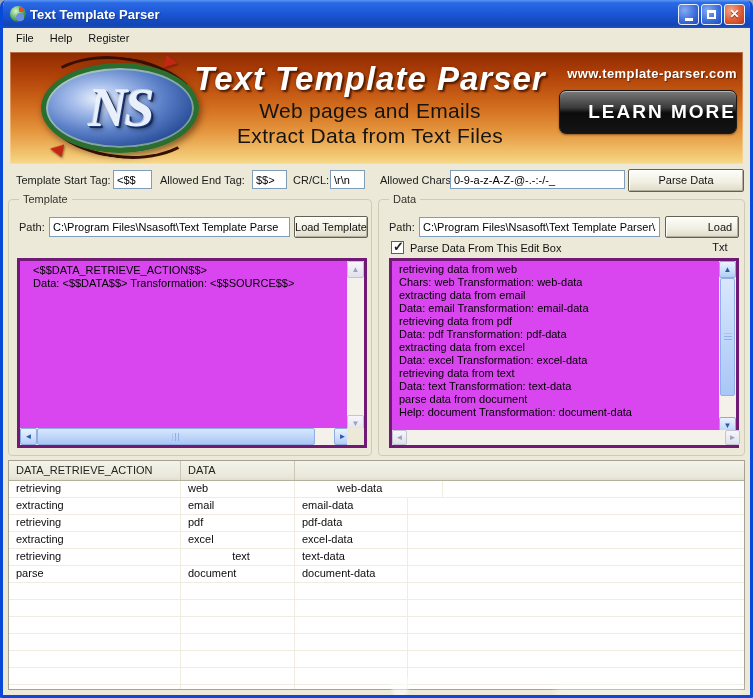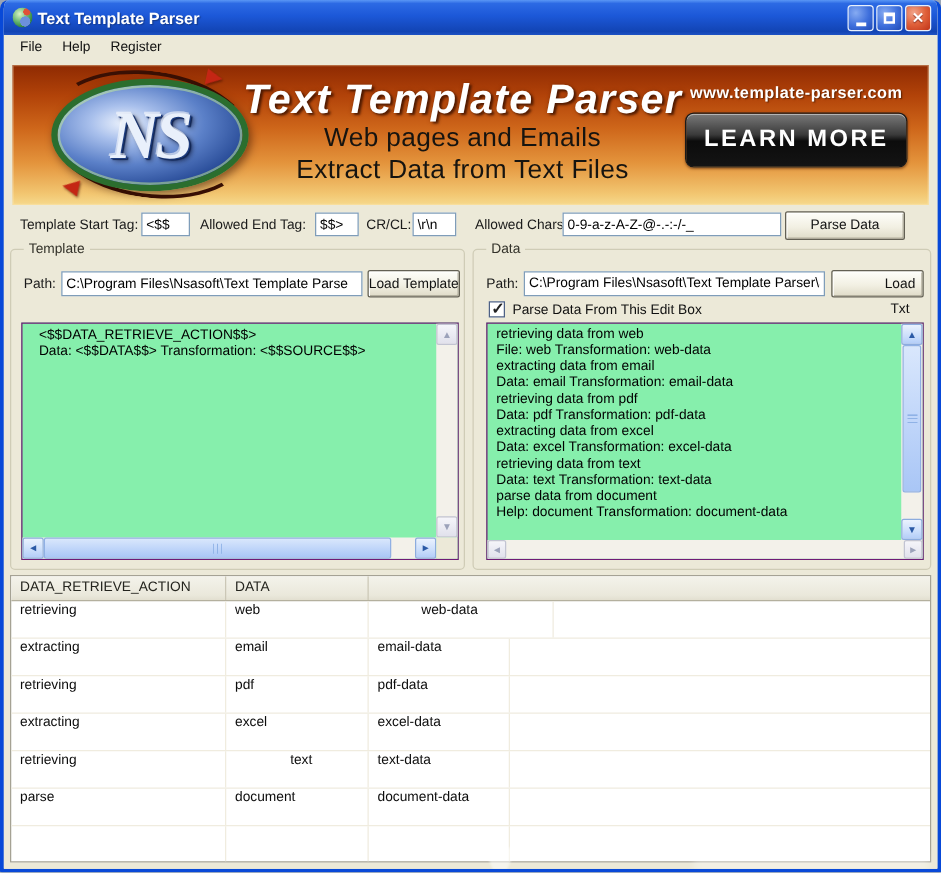--- a/index.html
+++ b/index.html
@@ -72,21 +72,21 @@
     border-right:13px solid #C42614; border-top:7px solid transparent; border-bottom:6px solid transparent;
     transform:rotate(12deg); filter:drop-shadow(1px 1px 1px rgba(60,10,0,.6));
   }
   .banner-center{ position:absolute; left:150px; top:8px; width:420px; text-align:center; }
   .banner-title{
     font-size:33px; font-weight:bold; font-style:italic; color:#fff; letter-spacing:1px;
     text-shadow:2px 2px 2px rgba(70,22,0,.9), 0 0 3px rgba(110,40,0,.6);
     white-space:nowrap;
   }
   .banner-sub{ font-size:21px; color:#161410; margin-top:1px; letter-spacing:.3px; }
-  .banner-right{ position:absolute; right:6px; top:14px; width:200px; text-align:center; }
+  .banner-right{ position:absolute; right:6px; top:14px; width:200px; text-align:right; }
   .banner-site{ font-size:13px; font-weight:bold; color:#fff; text-shadow:1px 1px 1px rgba(80,30,0,.8); letter-spacing:.4px; }
   .learn-more{
     display:inline-block; margin-top:9px; width:178px; height:44px; line-height:42px;
     border-radius:7px; border:1px solid #1A1A1A;
     background:linear-gradient(180deg,#7A7A7A 0%,#3A3A3A 40%,#0C0C0C 52%,#141414 100%);
     box-shadow:inset 0 1px 0 rgba(255,255,255,.45), 0 1px 2px rgba(60,20,0,.5);
     color:#fff; font-size:19px; font-weight:bold; letter-spacing:2px; cursor:pointer;
   }
   
   .fld-label{ position:absolute; font-size:11px; color:#1a1a1a; white-space:nowrap; }
@@ -94,21 +94,21 @@
   .btn{
     position:absolute; font-size:11px; color:#111; text-align:center; cursor:pointer;
     background:linear-gradient(180deg,#FEFEFA 0%,#F2F0E3 55%,#DFDBC8 100%);
     border:1px solid #636054; border-radius:2px;
     box-shadow:inset 1px 1px 0 #fff, inset -1px -1px 0 #B3AF9E;
   }
   
   .groupbox{ position:absolute; border:1px solid #CFCCB6; border-radius:4px; }
   .group-title{ position:absolute; top:-7px; left:10px; background:#ECE9D8; padding:0 4px; font-size:11px; color:#33322A; }
   
-  .editbox{ position:absolute; background:#86efac; border:1px solid #701a75; }
+  .editbox{ position:absolute; background:#d946ef; border:3px solid #701a75; }
   .edit-content{ position:absolute; left:0; top:0; overflow:hidden; padding:3px 0 0 7px; }
   .text-line{ font-size:11px; line-height:13px; white-space:pre; color:#000; }
   
   .vscroll{ position:absolute; top:0; right:0; width:17px; background:#F3F1EA; display:flex; flex-direction:column; }
   .hscroll{ position:absolute; left:0; bottom:0; background:#F3F1EA; display:flex; }
   .sb-btn{ width:17px; height:17px; flex:0 0 auto; display:flex; align-items:center; justify-content:center;
            border-radius:2px; font-size:8px; line-height:1; }
   .sb-btn.blue{ background:linear-gradient(180deg,#EAF2FE 0%,#CBDEFB 60%,#B3CDF8 100%); border:1px solid #8CACDE; color:#2B5AA6; }
   .sb-btn.dis{ background:linear-gradient(180deg,#F5F5FA 0%,#E1E1EC 100%); border:1px solid #C2C4D2; color:#9CA2BA; }
   .sb-track{ flex:1 1 auto; }
@@ -121,21 +121,21 @@
   
   .checkbox-row{ position:absolute; display:flex; align-items:center; gap:6px; }
   .checkbox{ width:13px; height:13px; background:#fff; border:1px solid #4D6185; position:relative; cursor:pointer; }
   .checkbox.checked::after{ content:"✓"; position:absolute; left:1px; top:-3px; font-size:13px; font-weight:bold; color:#222; }
   .checkbox-label{ font-size:11px; color:#101010; }
   
   .results{ position:absolute; left:5px; top:432px; width:737px; height:230px; background:#fff; border:1px solid #A5A294; overflow:hidden; }
   .tbl-header{ display:flex; height:20px; border-bottom:1px solid #B4B09E; background:linear-gradient(180deg,#F4F3EB 0%,#EAE8DB 80%,#E2DFD0 100%); }
   .th{ padding:3px 0 0 7px; font-size:11px; color:#24241E; border-right:1px solid #CBC7B6; overflow:hidden; white-space:nowrap; flex:0 0 auto; }
   .th.flex,.td.flex{ flex:1 1 auto; border-right:none; }
-  .tr{ display:flex; height:30px; border-bottom:1px solid #F0ECDF; }
+  .tr{ display:flex; height:17px; border-bottom:1px solid #F0ECDF; }
   .td{ padding:1px 0 0 7px; font-size:11px; color:#0c0c0c; border-right:1px solid #F0ECDF; overflow:hidden; white-space:nowrap; flex:0 0 auto; }
   
   .wm{ position:absolute; z-index:6; pointer-events:none; }
   .wm-pill{ left:548px; top:640px; width:192px; height:12px; border-radius:6px; background:rgba(255,255,255,.85); filter:blur(.6px); }
   .wm-blob{ left:552px; top:653px; width:188px; height:28px; background:rgba(255,255,255,.30); filter:blur(3px); border-radius:4px; }
   .wm-tri{ left:384px; top:650px; width:0; height:0; border-left:13px solid transparent; border-right:13px solid transparent; border-top:32px solid rgba(255,255,255,.5); filter:blur(1px); }
 </style>
 </head>
 <body>
 
@@ -185,21 +185,21 @@
     </div>
 
     <span class="fld-label" style="left:13px;top:146px;">Template Start Tag:</span>
     <input class="txt" style="left: 110px; top: 142px; width: 39px;" value="&lt;$$">
     <span class="fld-label" style="left:157px;top:146px;">Allowed End Tag:</span>
     <input class="txt" style="left: 249px; top: 142px; width: 35px;" value="$$&gt;">
     <span class="fld-label" style="left:290px;top:146px;">CR/CL:</span>
     <input class="txt" style="left: 327px; top: 142px; width: 35px;" value="\r\n">
     <span class="fld-label" style="left:377px;top:146px;">Allowed Chars:</span>
     <input class="txt" style="left: 447px; top: 142px; width: 175px;" value="0-9-a-z-A-Z-@-.-:-/-_">
-    <div class="btn" style="left:625px;top:141px;width:96px;height:23px;line-height:21px;">Parse Data</div>
+    <div class="btn" style="left:625px;top:141px;width:116px;height:23px;line-height:21px;">Parse Data</div>
 
     <div class="groupbox" style="left:5px;top:171px;width:364px;height:257px;">
       <span class="group-title">Template</span>
       <span class="fld-label" style="left:10px;top:21px;">Path:</span>
       <input class="txt" style="left: 40px; top: 17px; width: 241px; height: 20px;" value="C:\Program Files\Nsasoft\Text Template Parse">
       <div class="btn" style="left:285px;top:16px;width:74px;height:22px;line-height:20px;">Load Template</div>
       <div class="editbox" style="left:8px;top:58px;width:350px;height:190px;">
         <div class="edit-content" style="width:331px;height:171px;">
             <div class="text-line">  &lt;$$DATA_RETRIEVE_ACTION$$&gt;</div>
             <div class="text-line">  Data: &lt;$$DATA$$&gt; Transformation: &lt;$$SOURCE$$&gt;</div>
@@ -226,21 +226,21 @@
       <span class="fld-label" style="left:10px;top:21px;">Path:</span>
       <input class="txt" style="left: 40px; top: 17px; width: 241px; height: 20px;" value="C:\Program Files\Nsasoft\Text Template Parser\Sa">
       <div class="btn" style="left:286px;top:16px;width:74px;height:22px;line-height:20px;padding-left:36px;">Load Txt File</div>
       <div class="checkbox-row" style="left:12px;top:41px;">
         <span class="checkbox checked"></span>
         <span class="checkbox-label">Parse Data From This Edit Box</span>
       </div>
       <div class="editbox" style="left:10px;top:58px;width:350px;height:190px;">
         <div class="edit-content" style="width:331px;height:173px;padding-top:2px;">
             <div class="text-line">retrieving data from web</div>
-            <div class="text-line">File: web Transformation: web-data</div>
+            <div class="text-line">Chars: web Transformation: web-data</div>
             <div class="text-line">extracting data from email</div>
             <div class="text-line">Data: email Transformation: email-data</div>
             <div class="text-line">retrieving data from pdf</div>
             <div class="text-line">Data: pdf Transformation: pdf-data</div>
             <div class="text-line">extracting data from excel</div>
             <div class="text-line">Data: excel Transformation: excel-data</div>
             <div class="text-line">retrieving data from text</div>
             <div class="text-line">Data: text Transformation: text-data</div>
             <div class="text-line">parse data from document</div>
             <div class="text-line">Help: document Transformation: document-data</div>

